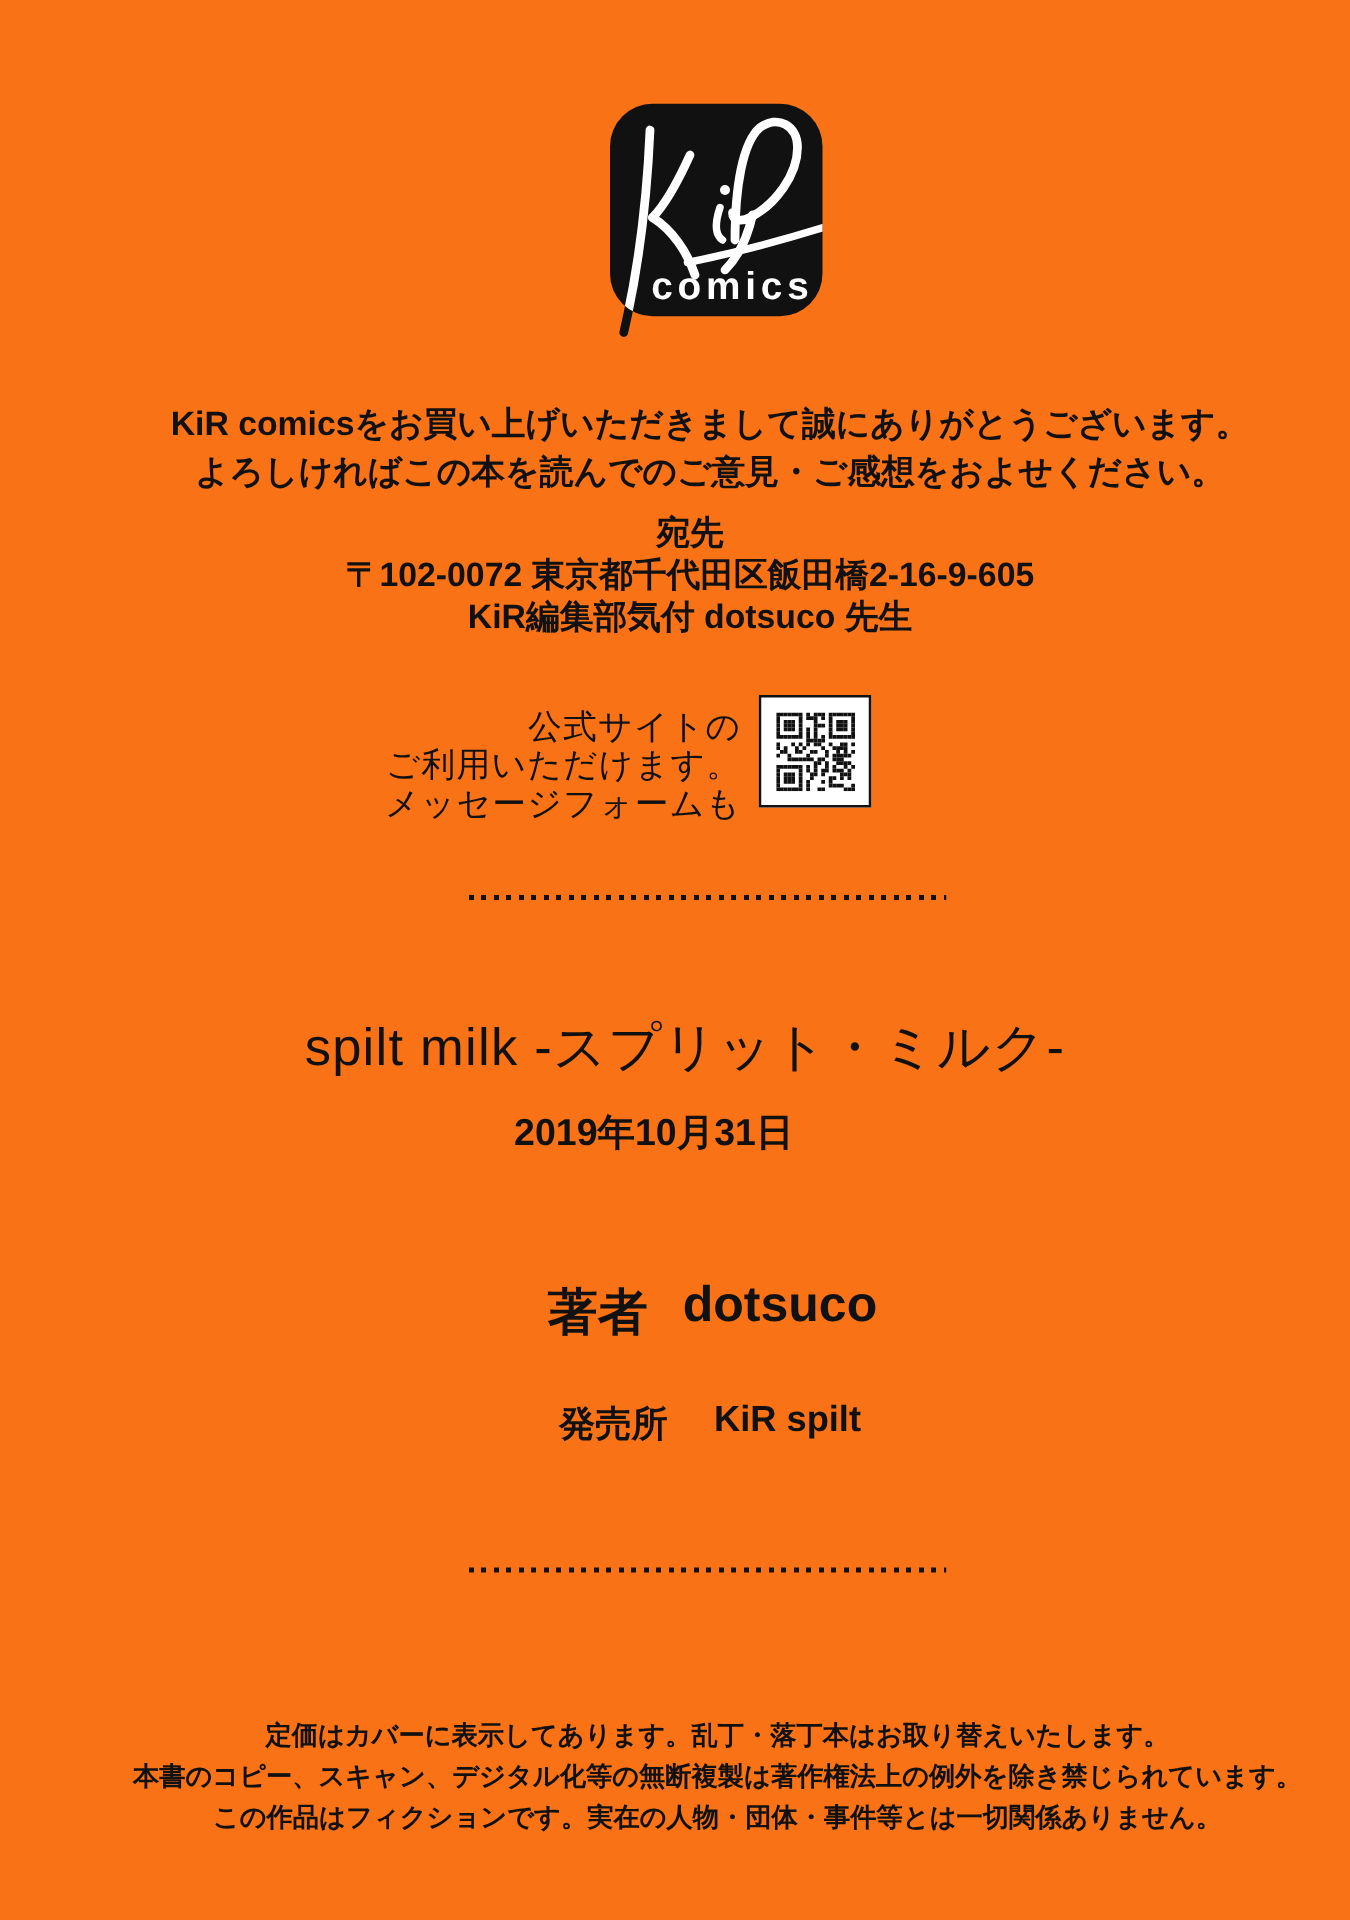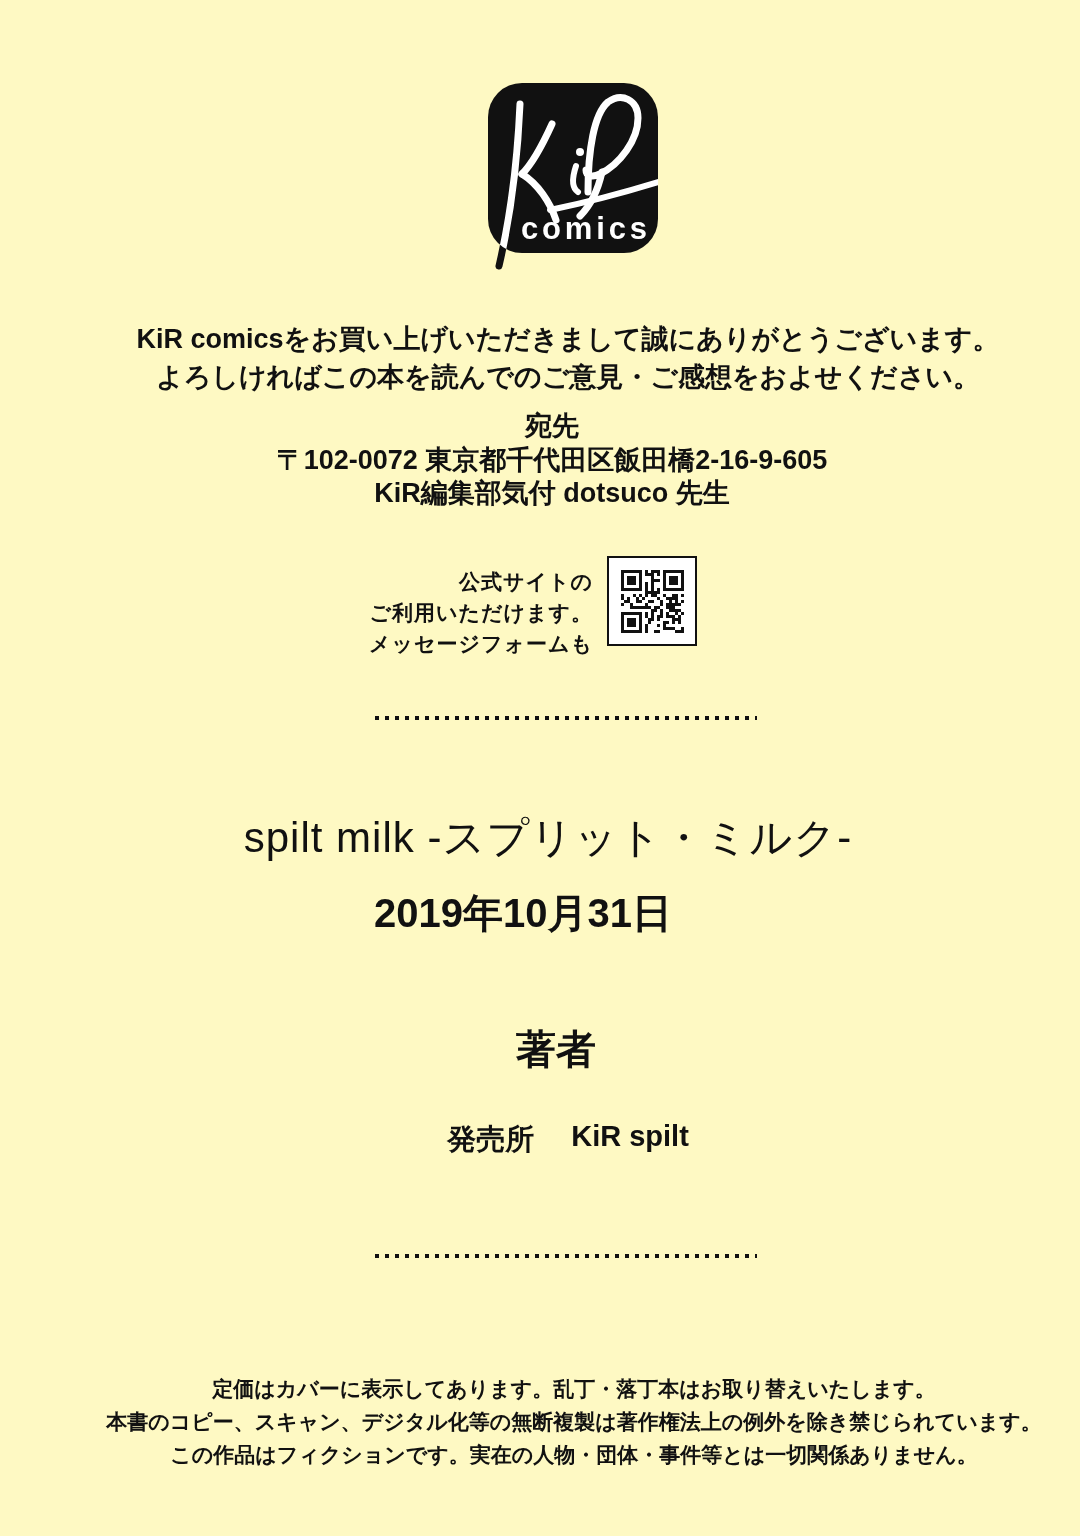--- a/index.html
+++ b/index.html
@@ -1,58 +1,58 @@
 <!DOCTYPE html>
 <html><head>
 <meta charset="utf-8">
 <style>
   html,body{margin:0;padding:0;background:#e8e8e8;}
   .page{
     position:relative;
     width:1080px;height:1536px;
     margin:0 auto;
-    background:#fef9c3;
+    background:#f97316;
     color:#111111;
     font-family:"Liberation Sans","DejaVu Sans",sans-serif;
     overflow:hidden;
   }
   .abs{position:absolute;left:0;width:1080px;text-align:center;}
 
   
   .logo-wrap{position:absolute;left:484px;top:80px;width:180px;height:190px;}
 
   
   .thanks{top:320px;font-size:27px;line-height:38px;font-weight:600;transform:translateX(28px);}
 
   
   .address{top:410px;font-size:27px;line-height:33px;font-weight:600;transform:translateX(12px);}
   .address .heading{margin-bottom:1px;}
 
   
   .qr-note{
     position:absolute;right:487px;top:566px;
-    text-align:right;font-size:21px;line-height:31px;font-weight:700;letter-spacing:1px;
+    text-align:right;font-size:27px;line-height:31px;font-weight:400;letter-spacing:1px;
   }
   .qr-box{
     position:absolute;left:607px;top:556px;width:90px;height:90px;
     border:2px solid #111;box-sizing:border-box;
     display:flex;align-items:center;justify-content:center;background:#fff;
   }
 
   
   .dotline{
     position:absolute;left:375px;width:382px;height:4px;
     background-image:repeating-linear-gradient(to right,#111 0,#111 4px,transparent 4px,transparent 10px);
   }
   .dotline.first{top:716px;}
   .dotline.second{top:1254px;}
 
   
   .book-title{top:810px;font-size:42px;font-weight:500;letter-spacing:1px;transform:translateX(8px);}
-  .pub-date{top:886px;font-size:40px;font-weight:600;}
+  .pub-date{top:886px;font-size:30px;font-weight:600;}
   .pub-date .row,.author .row,.publisher .row{display:inline-flex;}
   .pub-date .gap{width:34px;}
   .author{top:1022px;font-size:40px;font-weight:700;transform:translateX(30px);}
   .author .gap{width:28px;}
   .publisher{top:1120px;font-size:29px;font-weight:700;transform:translateX(28px);}
   .publisher .gap{width:37px;}
 
   
   .legal{top:1372px;font-size:21px;line-height:33px;font-weight:700;transform:translateX(34px);}
 </style>
@@ -335,20 +335,21 @@
     <span class="row">
       <span>2019年10月31日</span>
       <span class="gap"></span>
     </span>
   </div>
 
   <div class="abs author">
     <span class="row">
       <span>著者</span>
       <span class="gap"></span>
+      <span>dotsuco</span>
     </span>
   </div>
 
   <div class="abs publisher">
     <span class="row">
       <span>発売所</span>
       <span class="gap"></span>
       <span>KiR spilt</span>
     </span>
   </div>

